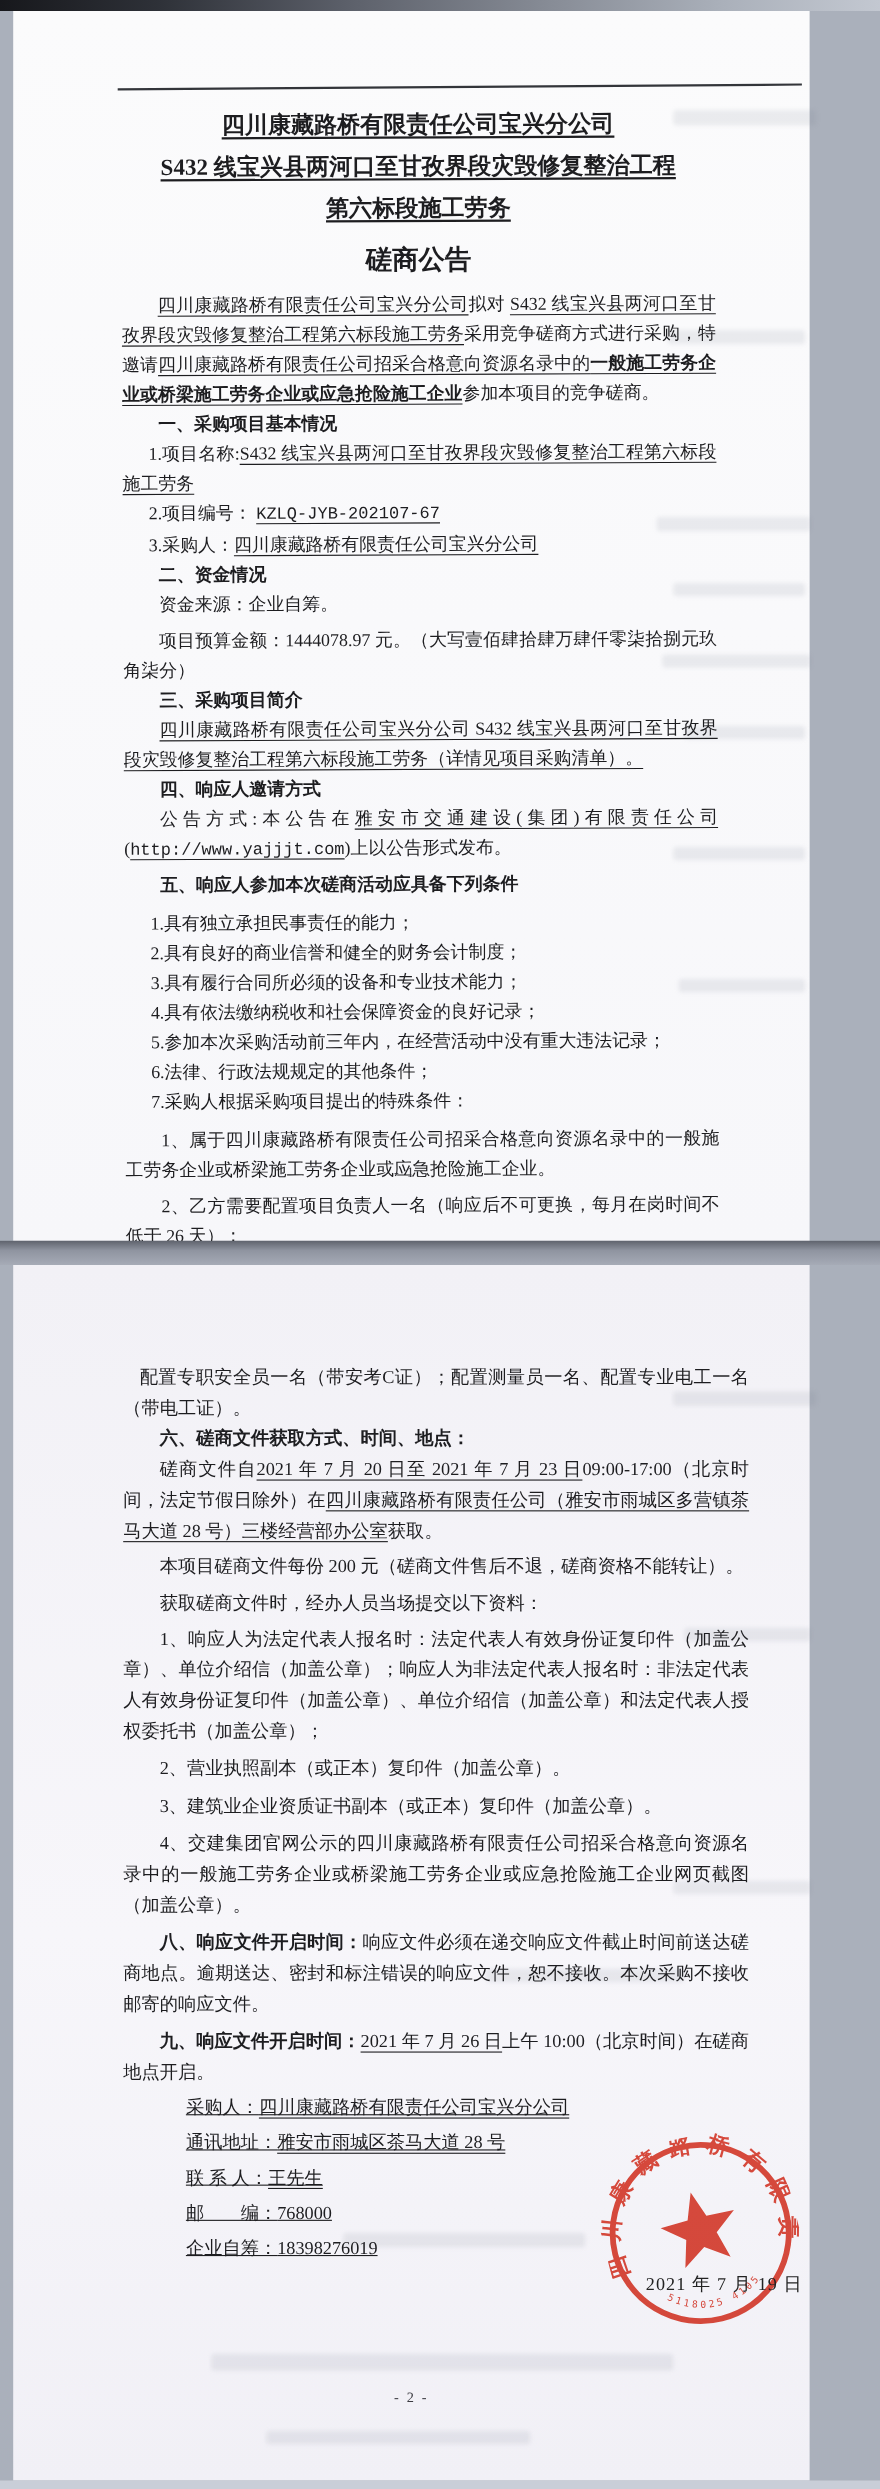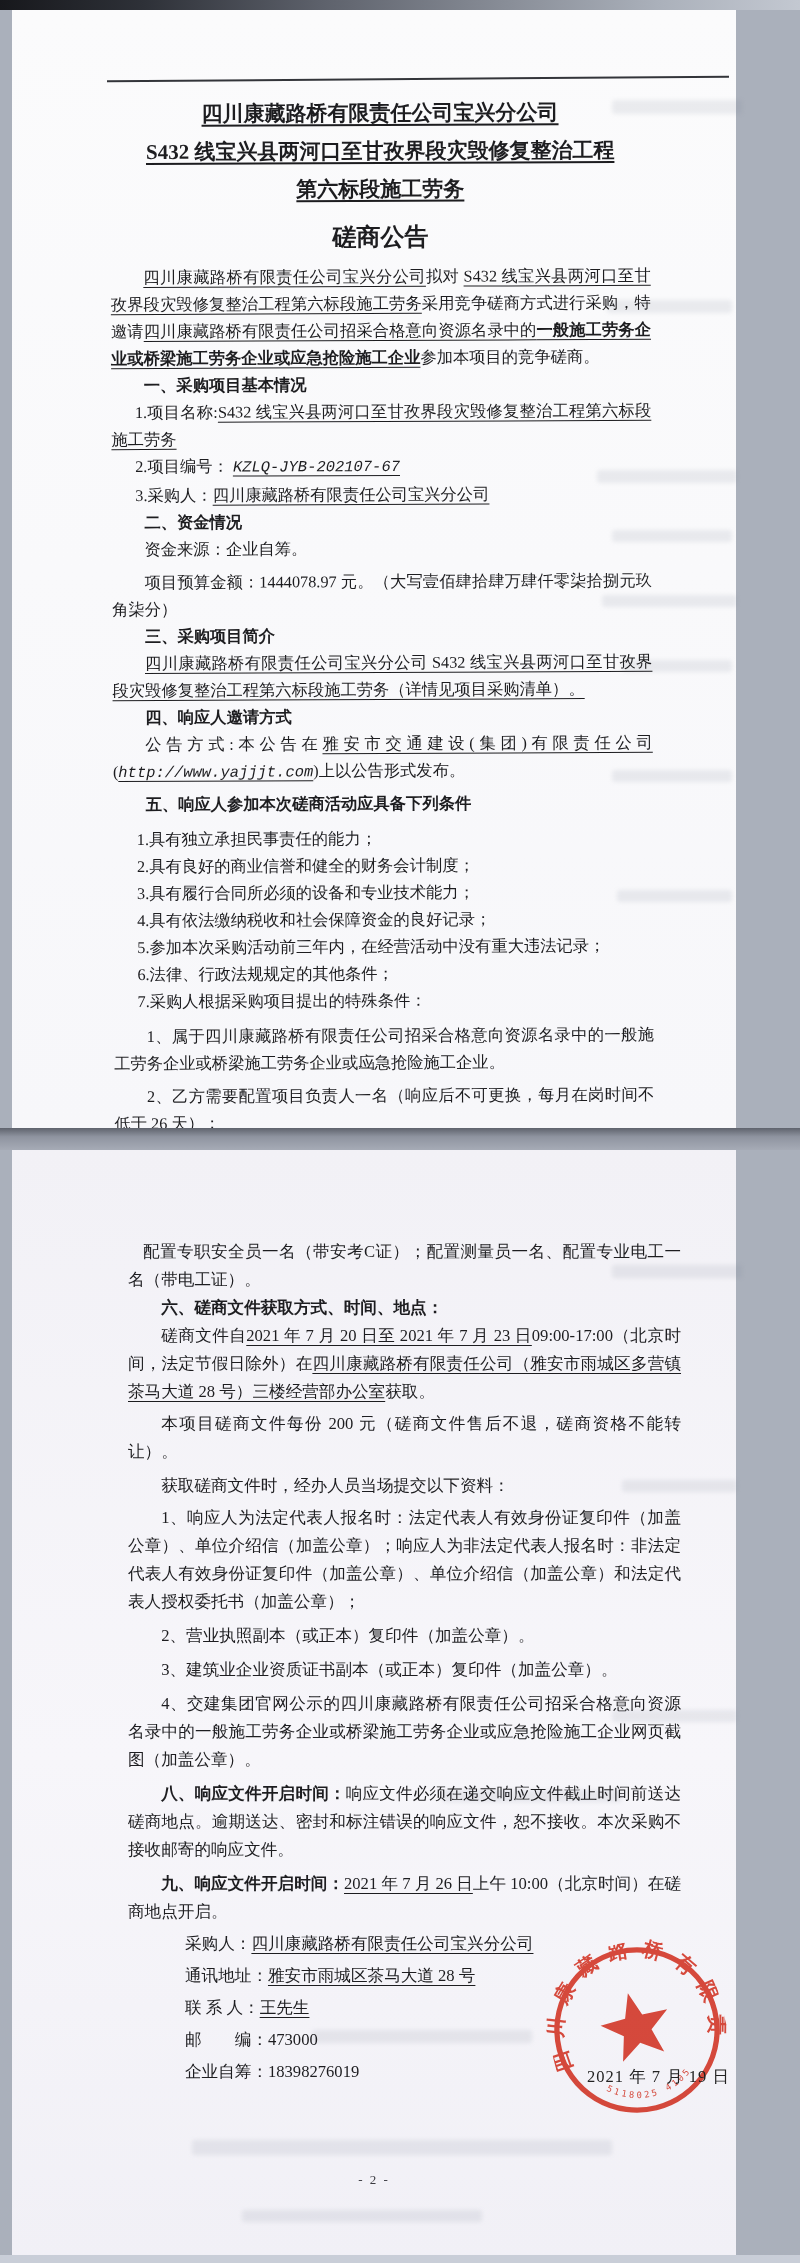--- a/index.html
+++ b/index.html
@@ -16,42 +16,42 @@
     background:linear-gradient(180deg,#5f636d 0%,#8f94a0 40%,#a6abb6 100%);}
   .scan-bottom{position:absolute;top:2255px;left:0;width:800px;height:8px;background:#c9ced8;}
 
   .page{position:absolute;left:12px;width:724px;}
   .p1{top:10px;height:1118px;background:linear-gradient(180deg,#fbfbfc 0%,#f7f7fa 100%);}
   .p2{top:1150px;height:1105px;background:linear-gradient(180deg,#f2f1f6 0%,#f7f6fa 55%,#f1f0f6 100%);}
 
   .rule{position:absolute;left:95px;top:68px;width:622px;height:2px;background:#33353a;transform:rotate(-0.4deg);}
 
   .content1{position:relative;padding:84px 84px 0 100px;font-size:16.3px;line-height:27px;text-align:justify;transform:rotate(-0.25deg);}
-  .content2{position:relative;padding:88px 55px 0 100px;font-size:16.6px;line-height:28px;text-align:justify;margin-left:16px;}
+  .content2{position:relative;padding:88px 55px 0 100px;font-size:16.6px;line-height:28px;text-align:justify;}
 
   .doc-title{font-weight:700;font-size:21px;line-height:38px;text-align:center;text-indent:0;}
   .doc-title .u{text-decoration-thickness:1.5px;}
   .notice{font-size:24px;font-weight:700;text-align:center;line-height:28px;margin-top:15px;text-indent:0;}
 
   .u{text-decoration:underline;text-underline-offset:4px;text-decoration-thickness:1px;}
   .b{font-weight:700;}
-  .mono{font-family:"Liberation Mono","DejaVu Sans Mono",monospace;font-size:0.95em;font-style:italic;}
+  .mono{font-family:"Liberation Mono","DejaVu Sans Mono",monospace;font-size:0.95em;}
 
   .intro{margin-top:12px;text-indent:2em;}
   .sec-h{font-weight:700;text-indent:2em;}
   .item-n{text-indent:1.45em;}
   .ind2{text-indent:2em;}
   .para{text-indent:2em;}
   .mt2{margin-top:2px;}.mt4{margin-top:4px;}.mt6{margin-top:6px;}.mt8{margin-top:8px;}
 
   .pg-footer{position:absolute;left:0;width:100%;text-align:center;font-size:13px;color:#3a3a40;letter-spacing:2px;}
   .f1{top:1048px;}
   .f2{top:1022px;}
 
-  .contact-row{margin-left:57px;margin-top:4px;text-indent:0;}
+  .contact-row{margin-left:57px;margin-top:4px;text-indent:0;text-decoration:underline;}
 
   .sign-date{position:absolute;left:575px;top:916px;font-size:16.5px;letter-spacing:1px;color:#222;z-index:3;white-space:nowrap;}
 
   .seal{position:absolute;left:537px;top:792px;width:176px;height:176px;z-index:2;
     transform:rotate(-14deg);opacity:.9;mix-blend-mode:multiply;}
 
   
   .ghost{position:absolute;background:rgba(118,122,142,0.12);border-radius:3px;filter:blur(2px);pointer-events:none;}
 </style>
 </head>
@@ -138,21 +138,21 @@
 
 
     <div class="para mt6"><span class="b">八、响应文件开启时间：</span><span>响应文件必须在递交响应文件截止时间前送达磋商地点。逾期送达、密封和标注错误的响应文件，恕不接收。本次采购不接收邮寄的响应文件。</span></div>
 
     <div class="para mt6"><span class="b">九、响应文件开启时间：</span><span class="u">2021 年 7 月 26 日</span><span>上午 10:00（北京时间）在磋商地点开启。</span></div>
 
 
     <div class="contact-row"><span>采购人：</span><span class="u">四川康藏路桥有限责任公司宝兴分公司</span></div>
     <div class="contact-row"><span>通讯地址：</span><span class="u">雅安市雨城区茶马大道 28 号</span></div>
     <div class="contact-row"><span>联 系 人：</span><span class="u">王先生</span></div>
-    <div class="contact-row mt8"><span>邮　　编：</span><span>473000</span></div>
+    <div class="contact-row mt8"><span>邮　　编：</span><span>768000</span></div>
     <div class="contact-row"><span>企业自筹：</span><span>18398276019</span></div>
   </div>
 
   <svg class="seal" viewBox="0 0 200 200" aria-hidden="true">
     <defs>
       <path id="sealArc" d="M 22,131 A 84,84 0 1 1 178,131" fill="none"></path>
       <path id="sealNumArc" d="M 40,148 A 76,76 0 0 0 160,148" fill="none"></path>
     </defs>
     <circle cx="100" cy="100" r="91" fill="none" stroke="#dc3827" stroke-width="6"></circle>
     <polygon fill="#dc3827" points="100,57 110,84.2 139,85.3 116.2,103.3 124.1,131.2 100,115 75.9,131.2 83.8,103.3 61,85.3 90,84.2"></polygon>

